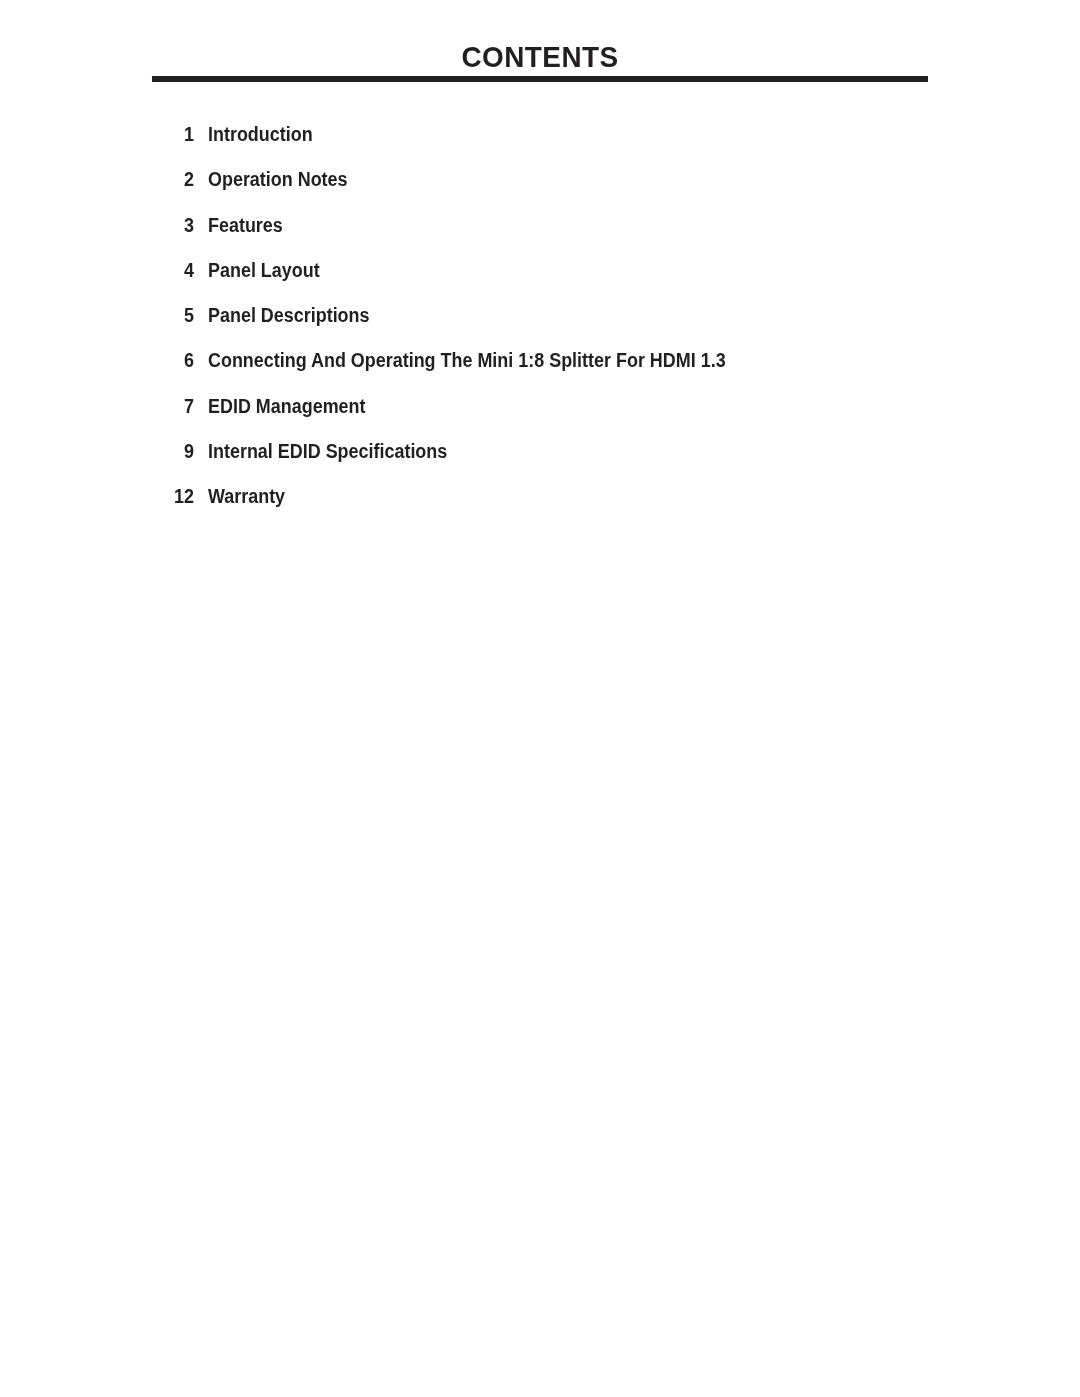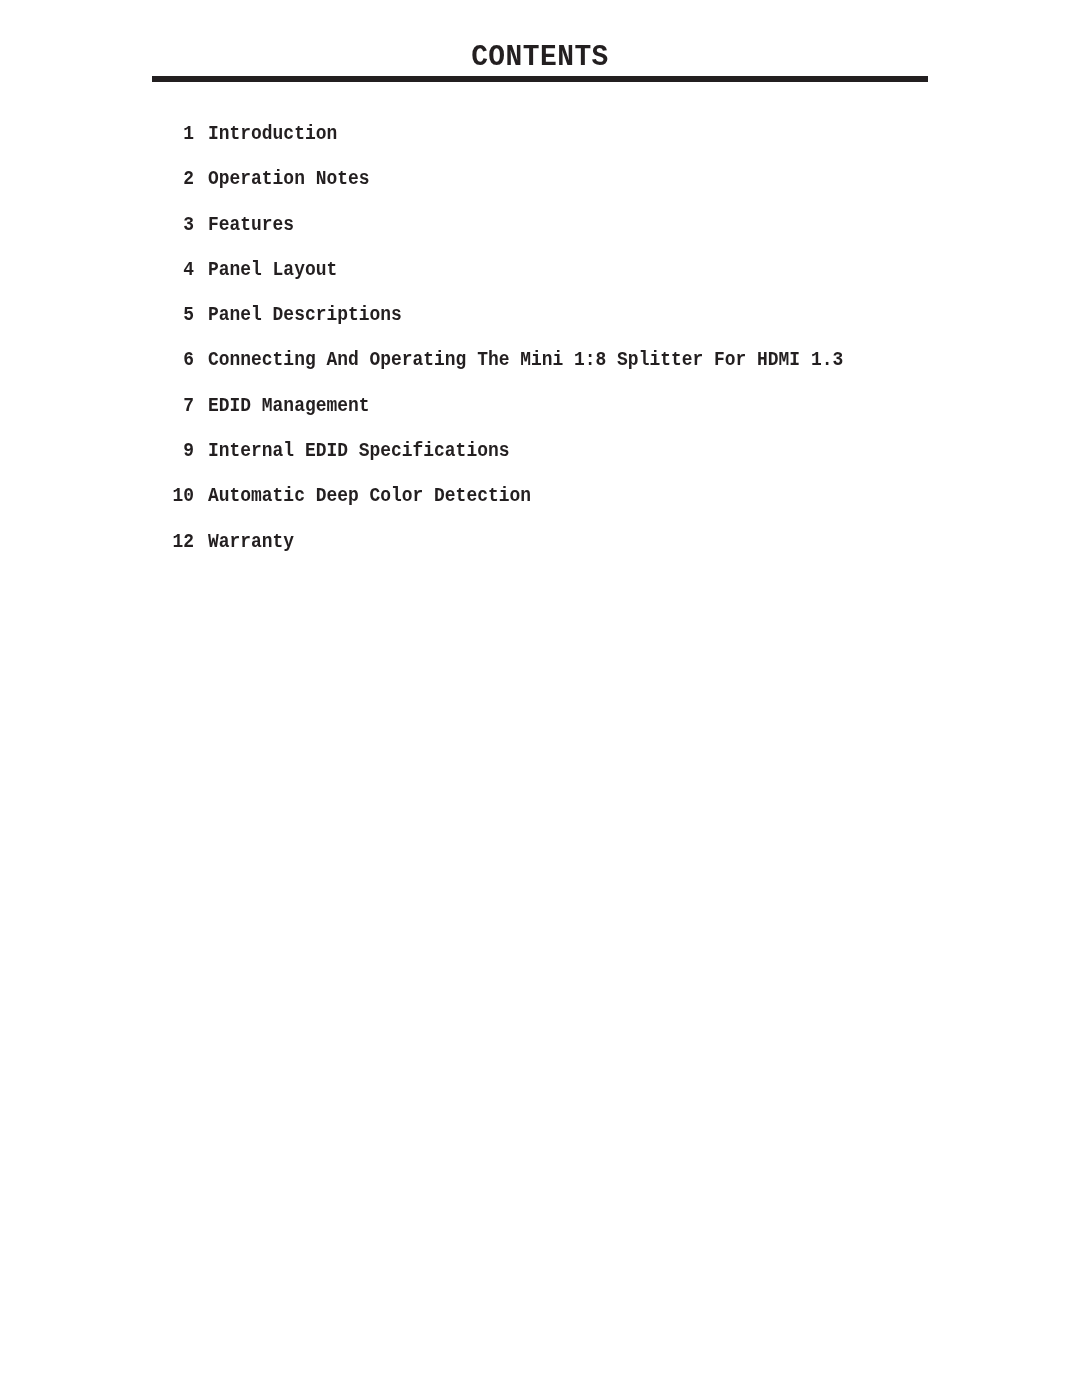--- a/index.html
+++ b/index.html
@@ -8,21 +8,21 @@
     padding: 0;
     background: #ffffff;
   }
 
   .page {
     position: relative;
     width: 1080px;
     height: 1397px;
     background: #ffffff;
     overflow: hidden;
-    font-family: Liberation Mono, monospace;
+    font-family: Liberation Sans, sans-serif;
     -webkit-font-smoothing: antialiased;
   }
 
   
   .header {
     position: absolute;
     left: 152px;
     top: 40px;
     width: 776px;
   }
@@ -127,22 +127,18 @@
       </li>
       <li class="toc-entry">
         <span class="toc-number" style="color: rgb(35, 31, 32);">7</span>
         <span class="toc-label" style="color: rgb(35, 31, 32);">EDID Management</span>
       </li>
       <li class="toc-entry">
         <span class="toc-number" style="color: rgb(35, 31, 32);">9</span>
         <span class="toc-label" style="color: rgb(35, 31, 32);">Internal EDID Specifications</span>
       </li>
       <li class="toc-entry">
-        <span class="toc-number" style="color: rgb(35, 31, 32);">10</span>
-        <span class="toc-label" style="color: rgb(35, 31, 32);">Automatic Deep Color Detection</span>
-      </li>
-      <li class="toc-entry">
         <span class="toc-number" style="color: rgb(35, 31, 32);">12</span>
         <span class="toc-label" style="color: rgb(35, 31, 32);">Warranty</span>
       </li>
     </ul>
 
 </div>
 
 </body></html>

